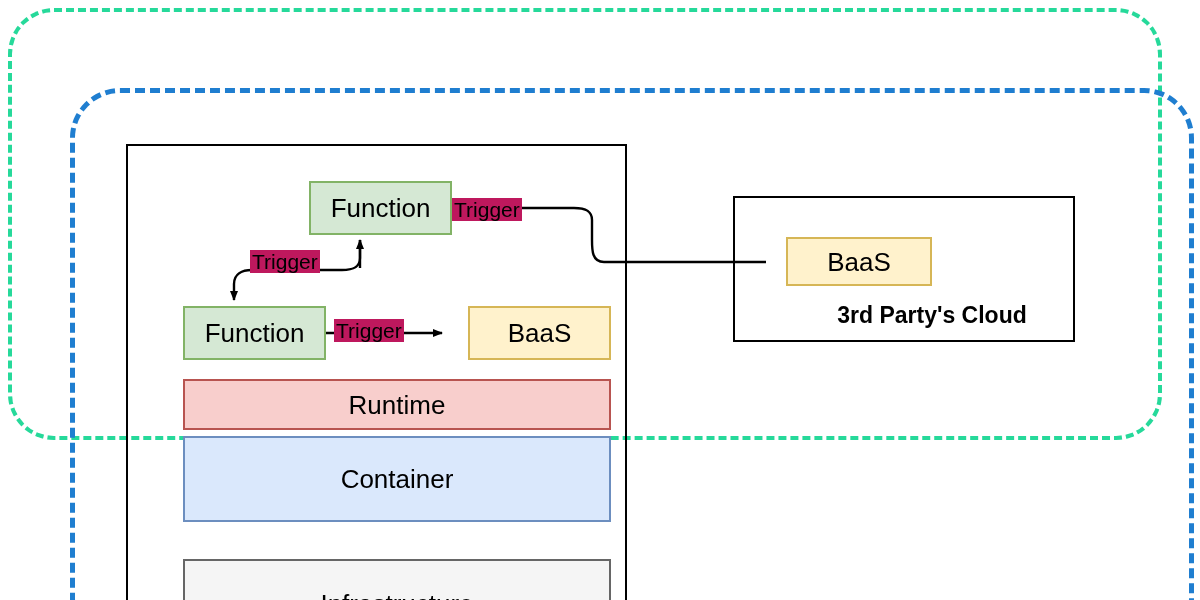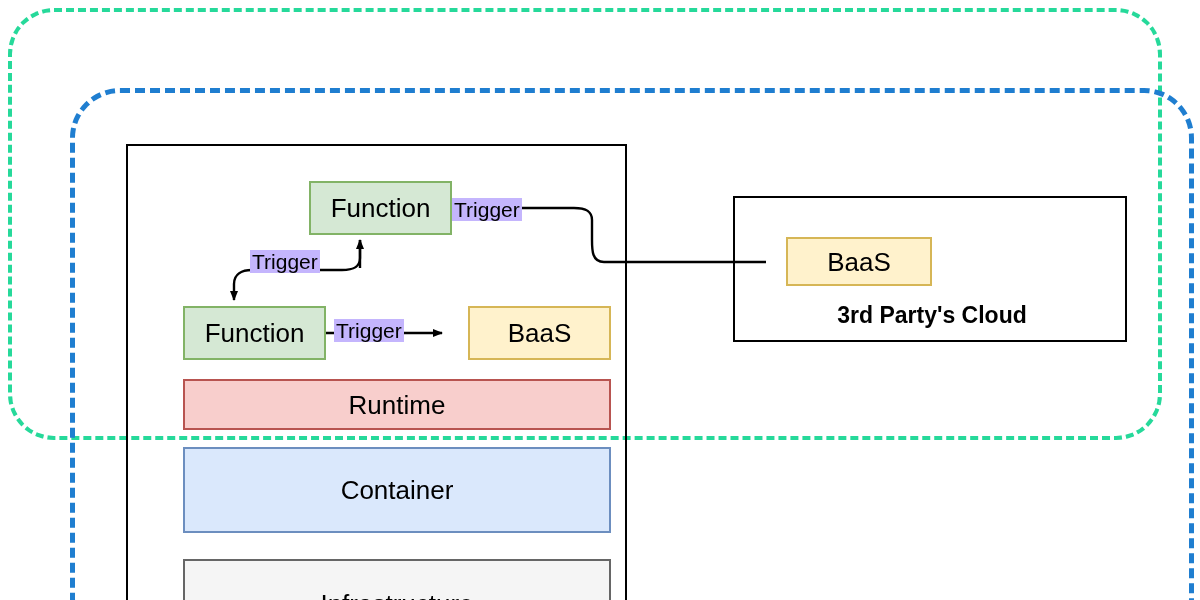--- a/index.html
+++ b/index.html
@@ -71,21 +71,21 @@
     border: 2px solid #000000;
     box-sizing: border-box;
     background: transparent;
   }
 
   
   .panel-third {
     position: absolute;
     left: 733px;
     top: 196px;
-    width: 394px;
+    width: 342px;
     height: 146px;
     border: 2px solid #000000;
     box-sizing: border-box;
     background: #ffffff;
   }
   .panel-third-label {
     position: absolute;
     left: 0;
     top: 104px;
     width: 394px;
@@ -127,30 +127,30 @@
     background: #f5f5f5;
     border: 2px solid #666666;
     align-items: flex-start;
     padding-top: 30px;
   }
 
   .fn-top   { left: 289px; top: 181px;  width: 143px; height: 54px; }
   .fn-bot   { left: 163px; top: 306px;  width: 143px; height: 54px; }
   .baas-own { left: 448px; top: 306px;  width: 143px; height: 54px; }
   .runtime  { left: 163px; top: 379px;  width: 428px; height: 51px; }
-  .container{ left: 163px; top: 447px;  width: 428px; height: 86px; }
+  .container{ left: 163px; top: 436px;  width: 428px; height: 86px; }
   .infra    { left: 163px; top: 559px;  width: 428px; height: 86px; }
   .baas-3rd { left: 766px; top: 237px;  width: 146px; height: 49px; }
 
   
   .edge-label {
     position: absolute;
     font-size: 21px;
     color: #000000;
-    background: #c4b5fd;
+    background: #be185d;
     padding: 0 2px;
     white-space: nowrap;
     line-height: 1.1;
   }
   .lbl-trigger-right { left: 452px; top: 198px; }
   .lbl-trigger-left  { left: 250px; top: 250px; }
   .lbl-trigger-mid   { left: 334px; top: 319px; }
 </style>
 </head>
 <body>

